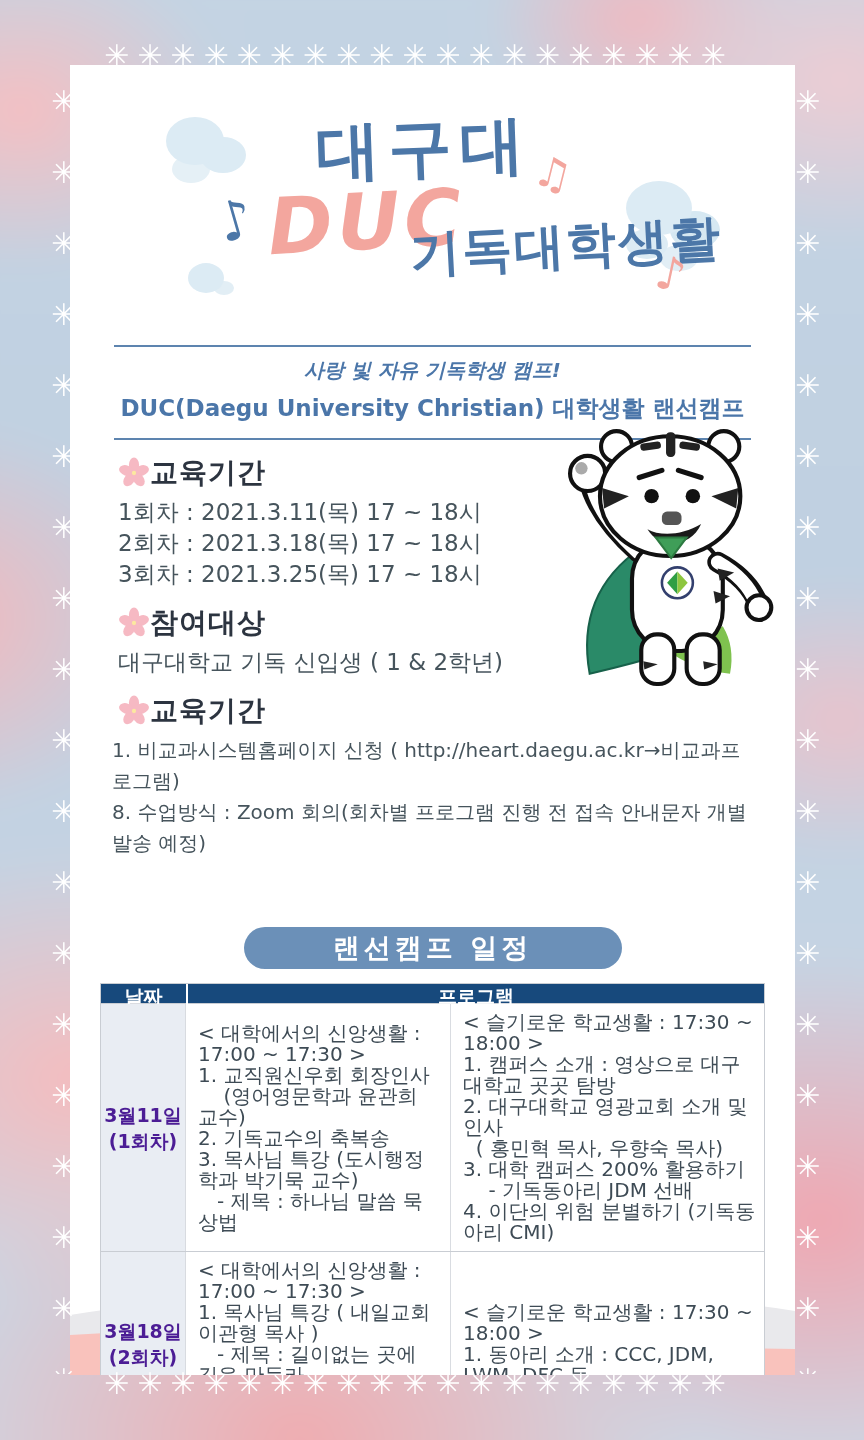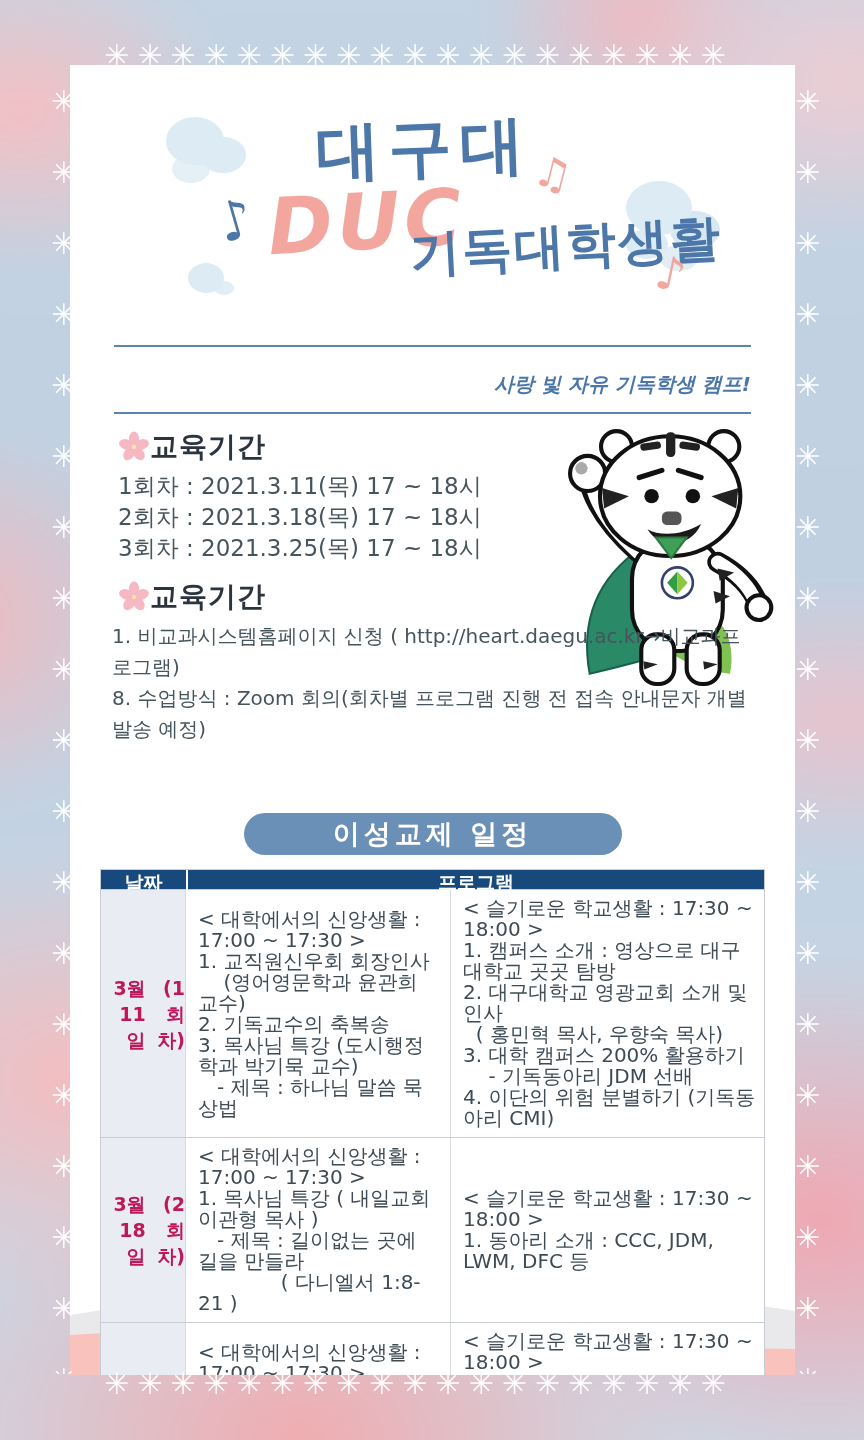--- a/index.html
+++ b/index.html
@@ -44,43 +44,43 @@
   .cloud2{left:118px;top:198px;width:36px;height:30px;box-shadow:18px 10px 0 -8px #e2eef5;}
   .cloud3{left:556px;top:116px;width:66px;height:54px;box-shadow:36px 22px 0 -8px #d6e8f2,-12px 36px 0 -12px #dcebf4,20px 50px 0 -14px #e2eef5;}
   .t-kr1{left:246px;top:40px;font-size:64px;font-weight:bold;color:#4c77a8;letter-spacing:8px;transform:rotate(-2deg);}
   .note-a{left:464px;top:84px;font-size:42px;color:#f3a69e;transform:rotate(14deg);}
   .note-b{left:148px;top:124px;font-size:54px;color:#4c77a8;transform:rotate(-16deg);}
   .t-duc{left:198px;top:112px;font-size:78px;font-weight:bold;font-style:italic;color:#f3a69e;letter-spacing:4px;transform:rotate(-3deg);}
   .t-kr2{left:340px;top:148px;font-size:50px;font-weight:bold;color:#4c77a8;letter-spacing:2px;transform:rotate(-3deg);}
   .note-c{left:586px;top:182px;font-size:46px;color:#f3a69e;transform:rotate(12deg);}
 
   
-  .tagline-box{margin:12px 44px 0;border-top:2px solid #5d84af;border-bottom:2px solid #5d84af;padding:24px 0 14px;text-align:right;}
+  .tagline-box{margin:12px 44px 0;border-top:2px solid #5d84af;border-bottom:2px solid #5d84af;padding:10px 0 14px;text-align:center;}
   .tagline1{font-size:20px;font-weight:bold;color:#4b76a9;font-style:italic;}
   .tagline2{font-size:23px;font-weight:bold;color:#4b76a9;margin-top:9px;}
 
   
   .section{margin:14px 0 0 48px;position:relative;z-index:2;}
   .sec-head{display:flex;align-items:center;height:38px;}
   .sec-title{font-size:28px;font-weight:bold;color:#2c3440;letter-spacing:1px;}
   .sec-lines{margin-top:5px;font-size:23px;color:#46545c;line-height:31px;white-space:pre-wrap;max-width:640px;}
   .sec-lines.small{font-size:20px;}
   .mascot{position:absolute;left:466px;top:350px;z-index:1;}
 
   
   .pill{margin:68px auto 0;width:378px;height:42px;border-radius:21px;background:#6b90b8;color:#fff;
         font-size:27px;font-weight:bold;letter-spacing:4px;display:flex;align-items:center;justify-content:center;position:relative;z-index:2;}
   .sched{margin:14px 30px 0;border:1px solid #c9cdd3;position:relative;z-index:2;background:#fff;}
   .hdr{display:grid;grid-template-columns:85px 1fr;background:#17497c;color:#fff;height:19px;}
   .hdr div{display:flex;align-items:center;justify-content:center;font-size:19px;font-weight:bold;}
   .hdr .hp{border-left:2px solid #ffffff;}
   .row{display:grid;grid-template-columns:85px 264px 1fr;border-top:1px solid #c9cdd3;}
   .r1{min-height:172px;}.r2{min-height:86px;}.r3{min-height:92px;}
-  .datecell{background:#e9edf3;border-right:1px solid #d8dbe0;display:flex;align-items:center;justify-content:center;
-            font-size:19px;font-weight:bold;color:#be185d;line-height:26px;text-align:right;}
+  .datecell{background:#e9edf3;border-right:1px solid #d8dbe0;display:flex;flex-direction:column;align-items:center;justify-content:center;
+            font-size:19px;font-weight:bold;color:#4c1d95;line-height:26px;text-align:right;}
   .progcell{padding:8px 8px 8px 12px;font-size:20px;color:#3e4b55;line-height:21px;white-space:pre-wrap;
             display:flex;flex-direction:column;justify-content:center;}
   .progcell.rt{border-left:1px solid #d9dce1;}
   .landscape{position:absolute;left:0;bottom:0;width:725px;height:100px;z-index:1;}
 </style>
 </head>
 <body>
 
 <div class="bg"></div>
 
@@ -98,20 +98,21 @@
     <div class="t-kr1">대구대</div>
     <div class="note-a">♫</div>
     <div class="note-b">♪</div>
     <div class="t-duc">DUC</div>
     <div class="t-kr2">기독대학생활</div>
     <div class="note-c">♪</div>
   </div>
 
   <div class="tagline-box">
     <div class="tagline1">사랑 빛 자유 기독학생 캠프!</div>
+    <div class="tagline2">DUC(Daegu University Christian) 대학생활 랜선캠프</div>
   </div>
 
   <svg class="mascot" width="258" height="282" viewBox="0 0 250 272">
     <path d="M102 128 Q38 172 52 250 Q96 240 130 229 Q112 176 119 134 Z" fill="#2a8a68" stroke="#17614a" stroke-width="2"></path>
     <path d="M128 228 Q152 246 188 250 Q193 224 181 204 Q152 220 126 227 Z" fill="#7fc24f"></path>
     <path d="M100 132 Q60 96 52 62" fill="none" stroke="#111" stroke-width="22" stroke-linecap="round"></path>
     <path d="M100 132 Q62 98 55 66" fill="none" stroke="#fff" stroke-width="15" stroke-linecap="round"></path>
     <circle cx="50" cy="56" r="17" fill="#fff" stroke="#111" stroke-width="4"></circle>
     <circle cx="44" cy="51" r="6" fill="#aaa"></circle>
     <rect x="93" y="118" width="88" height="110" rx="40" fill="#fff" stroke="#111" stroke-width="4"></rect>
@@ -157,41 +158,55 @@
         <circle cx="15" cy="15" r="2" fill="#fce8a0"></circle>
       </svg>
       <span class="sec-title">교육기간</span>
     </div>
     <div class="sec-lines" style="max-width:430px;">1회차 : 2021.3.11(목) 17 ~ 18시
 2회차 : 2021.3.18(목) 17 ~ 18시
 3회차 : 2021.3.25(목) 17 ~ 18시</div>
   </div>
 
   <div class="section">
+    <div class="sec-head">
+      <svg width="32" height="32" viewBox="0 0 30 30">
+        <g fill="#f6b9c3">
+          <ellipse cx="15" cy="7.5" rx="4.8" ry="7"></ellipse>
+          <ellipse cx="15" cy="7.5" rx="4.8" ry="7" transform="rotate(72 15 15)"></ellipse>
+          <ellipse cx="15" cy="7.5" rx="4.8" ry="7" transform="rotate(144 15 15)"></ellipse>
+          <ellipse cx="15" cy="7.5" rx="4.8" ry="7" transform="rotate(216 15 15)"></ellipse>
+          <ellipse cx="15" cy="7.5" rx="4.8" ry="7" transform="rotate(288 15 15)"></ellipse>
+        </g>
+        <circle cx="15" cy="15" r="2" fill="#fce8a0"></circle>
+      </svg>
+      <span class="sec-title">참여대상</span>
+    </div>
+    <div class="sec-lines" style="max-width:430px;">대구대학교 기독 신입생 ( 1 &amp; 2학년)</div>
   </div>
 
   <div class="section">
     <div class="sec-head">
       <svg width="32" height="32" viewBox="0 0 30 30">
         <g fill="#f6b9c3">
           <ellipse cx="15" cy="7.5" rx="4.8" ry="7"></ellipse>
           <ellipse cx="15" cy="7.5" rx="4.8" ry="7" transform="rotate(72 15 15)"></ellipse>
           <ellipse cx="15" cy="7.5" rx="4.8" ry="7" transform="rotate(144 15 15)"></ellipse>
           <ellipse cx="15" cy="7.5" rx="4.8" ry="7" transform="rotate(216 15 15)"></ellipse>
           <ellipse cx="15" cy="7.5" rx="4.8" ry="7" transform="rotate(288 15 15)"></ellipse>
         </g>
         <circle cx="15" cy="15" r="2" fill="#fce8a0"></circle>
       </svg>
       <span class="sec-title">교육기간</span>
     </div>
     <div class="sec-lines small" style="margin-left:-6px;">1. 비교과시스템홈페이지 신청 ( http://heart.daegu.ac.kr→비교과프로그램)
 8. 수업방식 : Zoom 회의(회차별 프로그램 진행 전 접속 안내문자 개별 발송 예정)</div>
   </div>
 
-  <div class="pill">이성교제 일정</div>
+  <div class="pill">랜선캠프 일정</div>
 
   <div class="sched">
     <div class="hdr">
       <div>날짜</div>
       <div class="hp">프로그램</div>
     </div>
 
     <div class="row r1">
       <div class="datecell">
         <span>3월11일</span>

